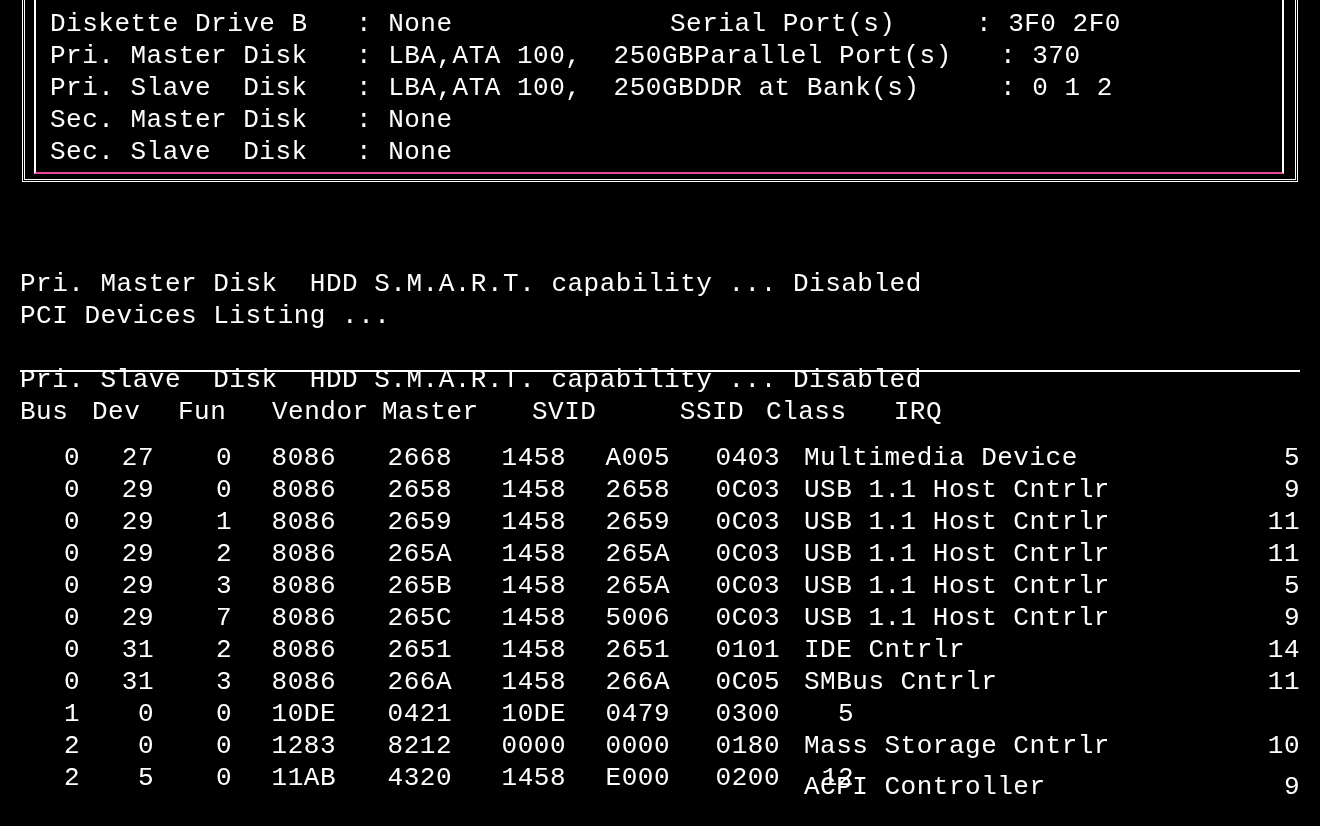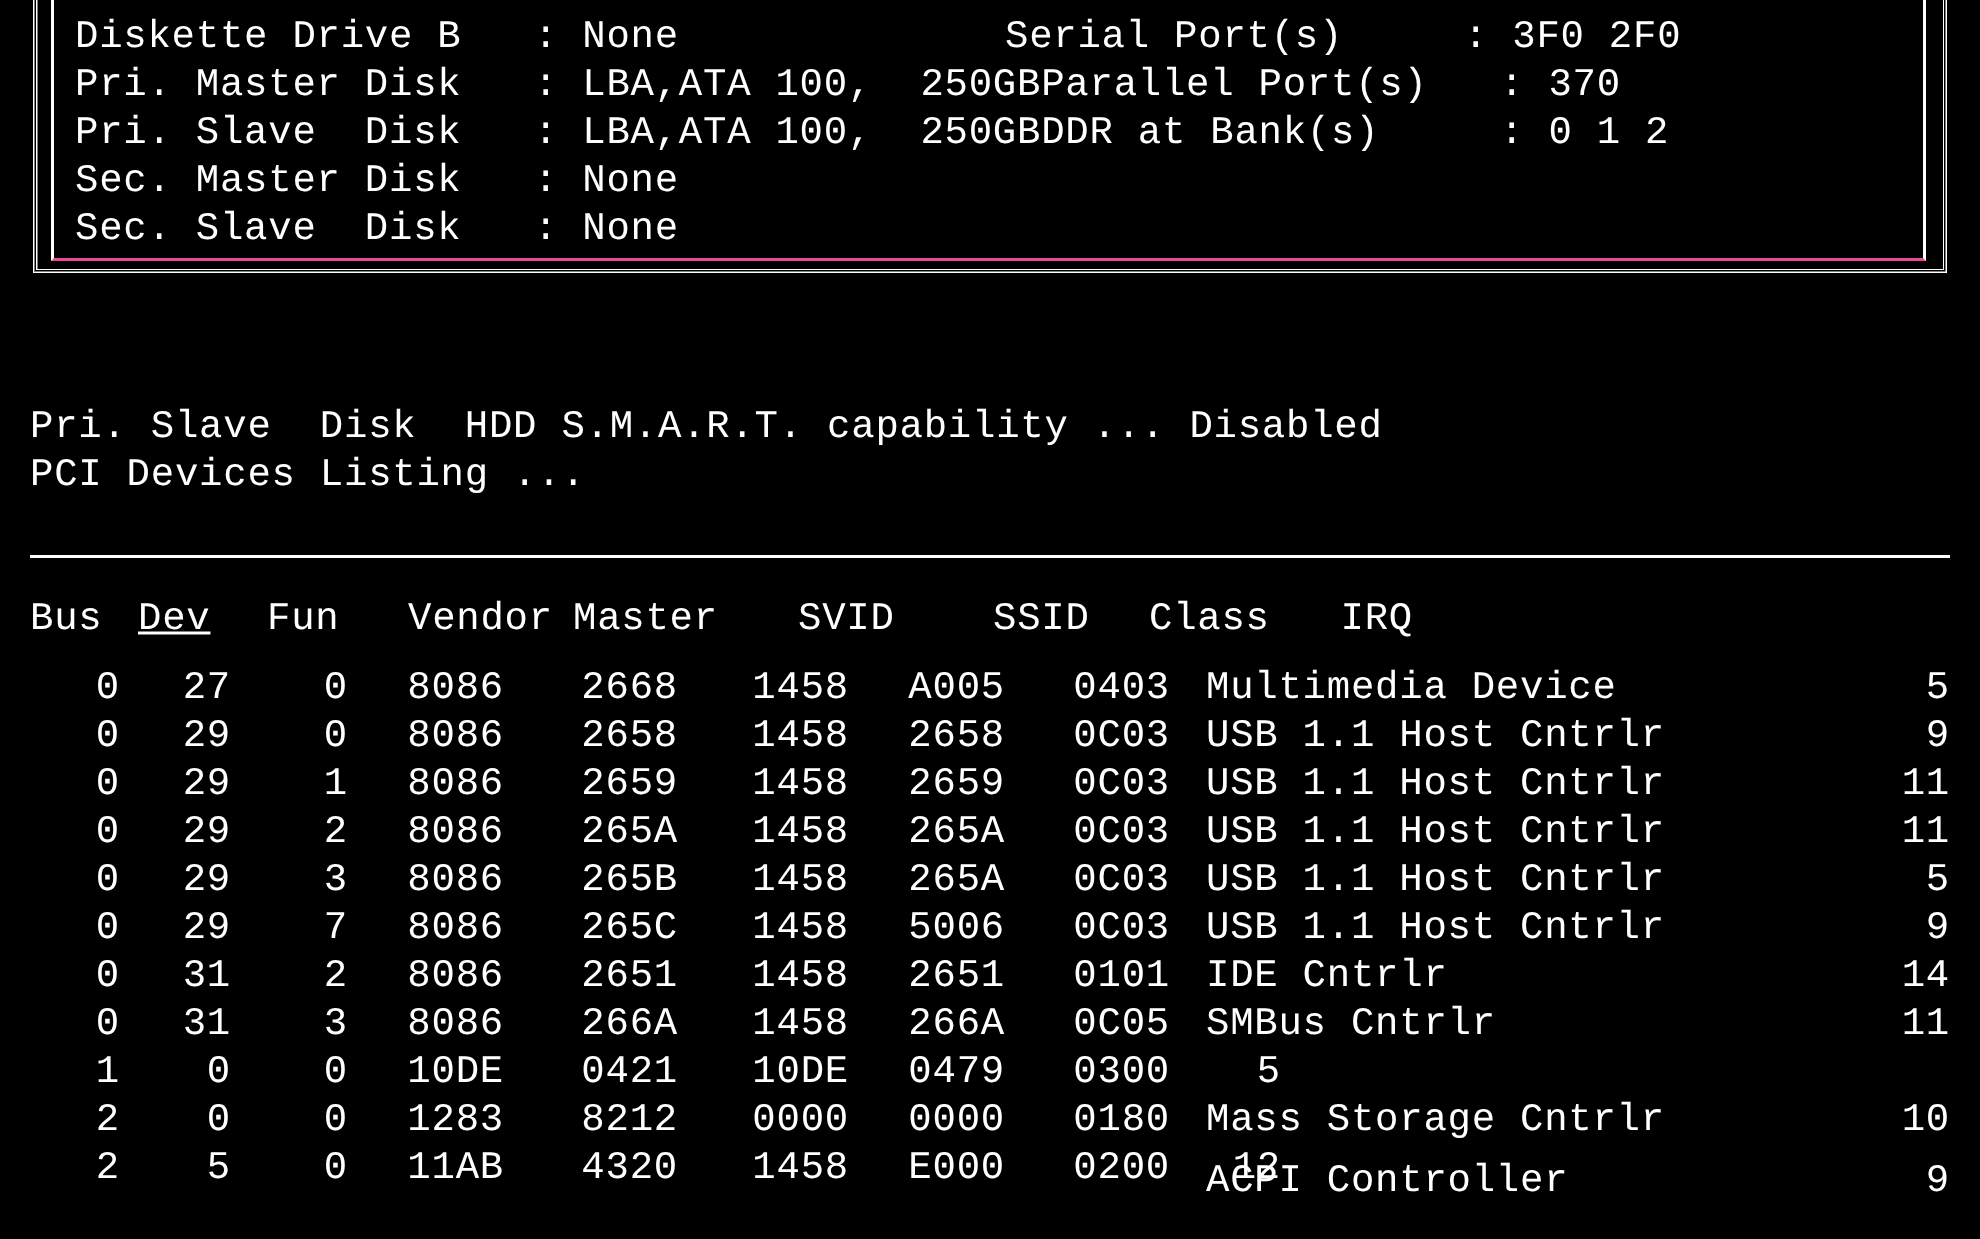--- a/index.html
+++ b/index.html
@@ -97,39 +97,40 @@
   .c-fun   { flex:0 0 74px;  text-align:right; padding-right:4px;}
   .c-vendor{ flex:0 0 100px; text-align:right; padding-right:4px;}
   .c-device{ flex:0 0 112px; text-align:right; padding-right:4px;}
   .c-svid  { flex:0 0 110px; text-align:right; padding-right:4px;}
   .c-ssid  { flex:0 0 100px; text-align:right; padding-right:4px;}
   .c-class { flex:0 0 106px; text-align:right; padding-right:4px;margin-top:48px;}
   .c-desc  { flex:1 1 auto;  padding-left:20px;}
   .c-irq   { flex:0 0 70px;  text-align:right;}
   
   .h-bus   { flex:0 0 60px;  padding-left:0;}
-  .h-dev   { flex:0 0 70px;  padding-left:12px;text-decoration:underline;}
+  .h-dev   { flex:0 0 70px;  padding-left:12px;}
   .h-fun   { flex:0 0 74px;  padding-left:16px;}
   .h-vendor{ flex:0 0 100px; padding-left:20px;}
   .h-device{ flex:0 0 112px; padding-left:10px;}
   .h-svid  { flex:0 0 110px; padding-left:38px;}
-  .h-ssid  { flex:0 0 100px; padding-left:20px;}
+  .h-ssid  { flex:0 0 100px; padding-left:20px;text-align:center;}
   .h-class { flex:0 0 106px; padding-left:4px;}
   .h-desc  { flex:1 1 auto;  padding-left:20px;}
   .h-irq   { flex:0 0 70px;  text-align:right;}
 </style>
 </head>
 <body>
 
 <div class="screen">
 
   <div class="box-outer"></div>
   <div class="box-inner" id="sysbox"><div class="sysline"><span class="left">Diskette Drive B   : None</span><span class="right">Serial Port(s)     : 3F0 2F0</span></div><div class="sysline"><span class="left">Pri. Master Disk   : LBA,ATA 100,  250GB</span><span class="right">Parallel Port(s)   : 370</span></div><div class="sysline"><span class="left">Pri. Slave  Disk   : LBA,ATA 100,  250GB</span><span class="right">DDR at Bank(s)     : 0 1 2</span></div><div class="sysline"><span class="left">Sec. Master Disk   : None</span><span class="right"></span></div><div class="sysline"><span class="left">Sec. Slave  Disk   : None</span><span class="right"></span></div></div>
 
   <div class="below-box">
+    <div>Pri. Master Disk  HDD S.M.A.R.T. capability ... Disabled</div>
     <div>Pri. Slave  Disk  HDD S.M.A.R.T. capability ... Disabled</div>
   </div>
 
   <div class="pci-heading">PCI Devices Listing ...</div>
 
   <div class="pci-table">
     <div class="pci-header-row">
       <span class="h-bus">Bus</span>
       <span class="h-dev">Dev</span>
       <span class="h-fun">Fun</span>

